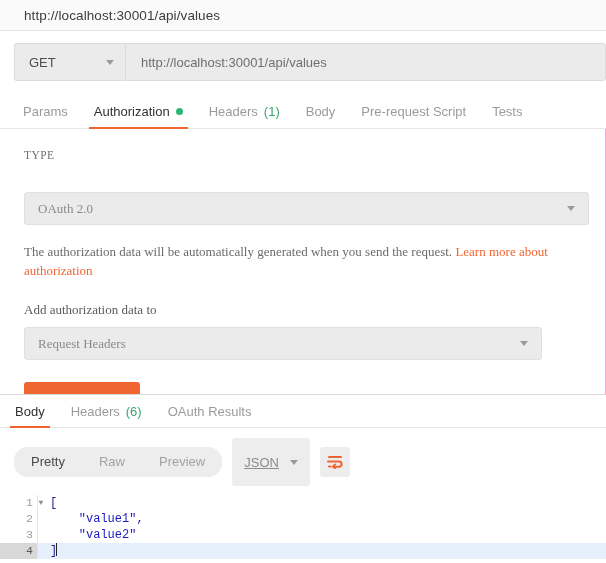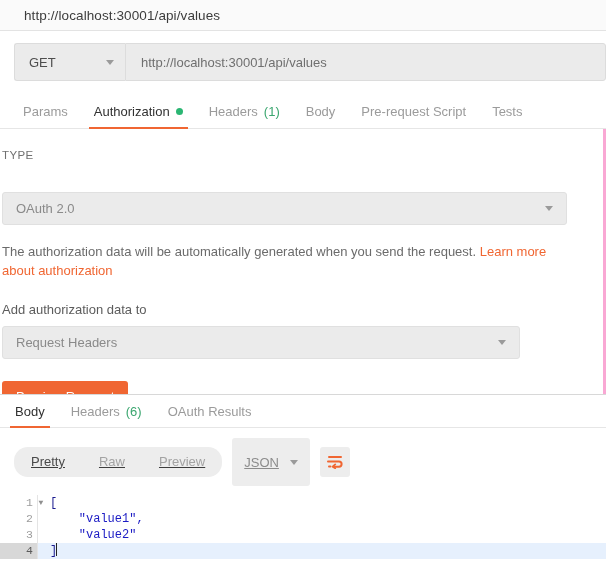--- a/index.html
+++ b/index.html
@@ -135,25 +135,26 @@
     height: 7px;
     border-radius: 50%;
     background: #2bb673;
     display: inline-block;
   }
 
   
   .auth-panel {
     flex: 1 1 auto;
     position: relative;
-    padding: 20px 0 0 2px;
-    box-sizing: border-box;
-    border-right: 3px solid #f9a8d4;
+    padding: 20px 0 0 24px;
+    box-sizing: border-box;
+    border-right: 1px solid #f9a8d4;
     background: #fff;
     overflow: hidden;
+    font-family: Liberation Serif, serif;
   }
   .field-label {
     font-size: 11.5px;
     color: #707070;
     letter-spacing: 0.4px;
     margin-bottom: 9px;
   }
   .field-label.plain {
     font-size: 13px;
     letter-spacing: 0;
@@ -222,21 +223,20 @@
     align-items: center;
     padding: 10px 0 9px 14px;
     gap: 10px;
   }
   .segmented {
     display: flex;
     background: #ededed;
     border-radius: 14px;
     height: 30px;
     align-items: center;
-    text-decoration: underline;
   }
   .seg {
     padding: 0 17px;
     font-size: 13px;
     color: #a3a3a3;
     line-height: 30px;
     cursor: pointer;
   }
   .seg.active { color: #4a4a4a; }
   .fmt-select {

